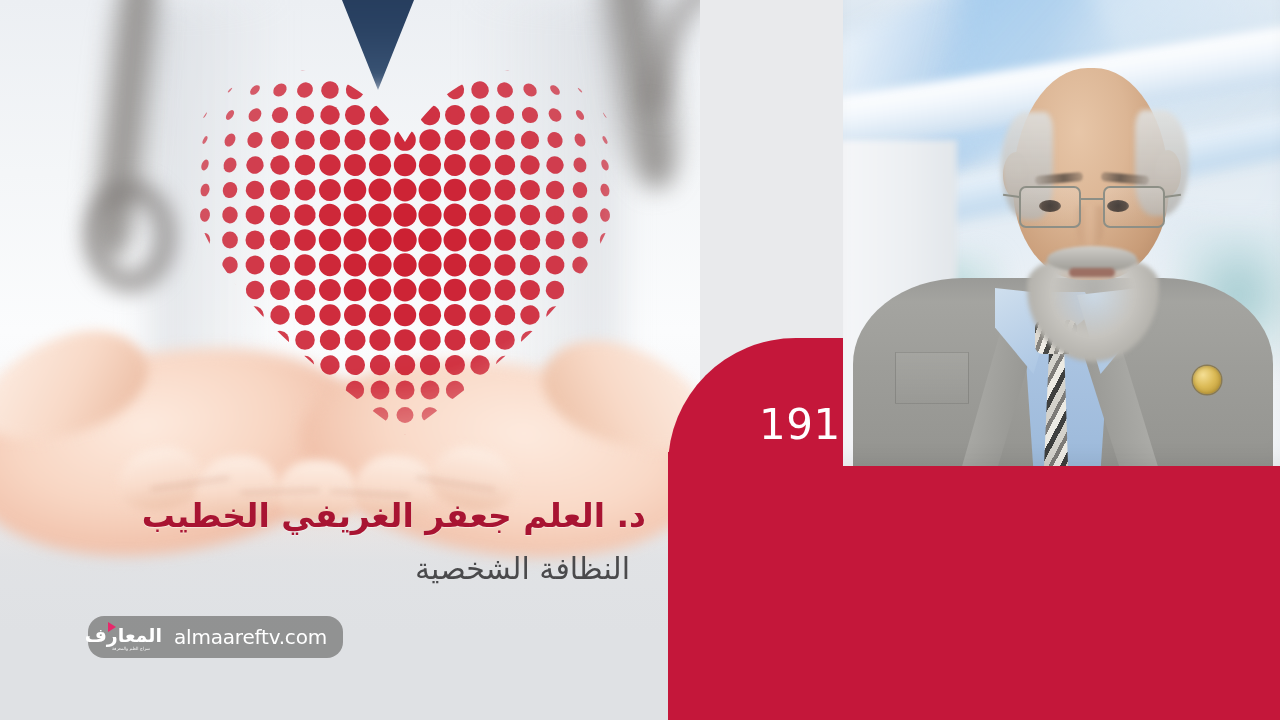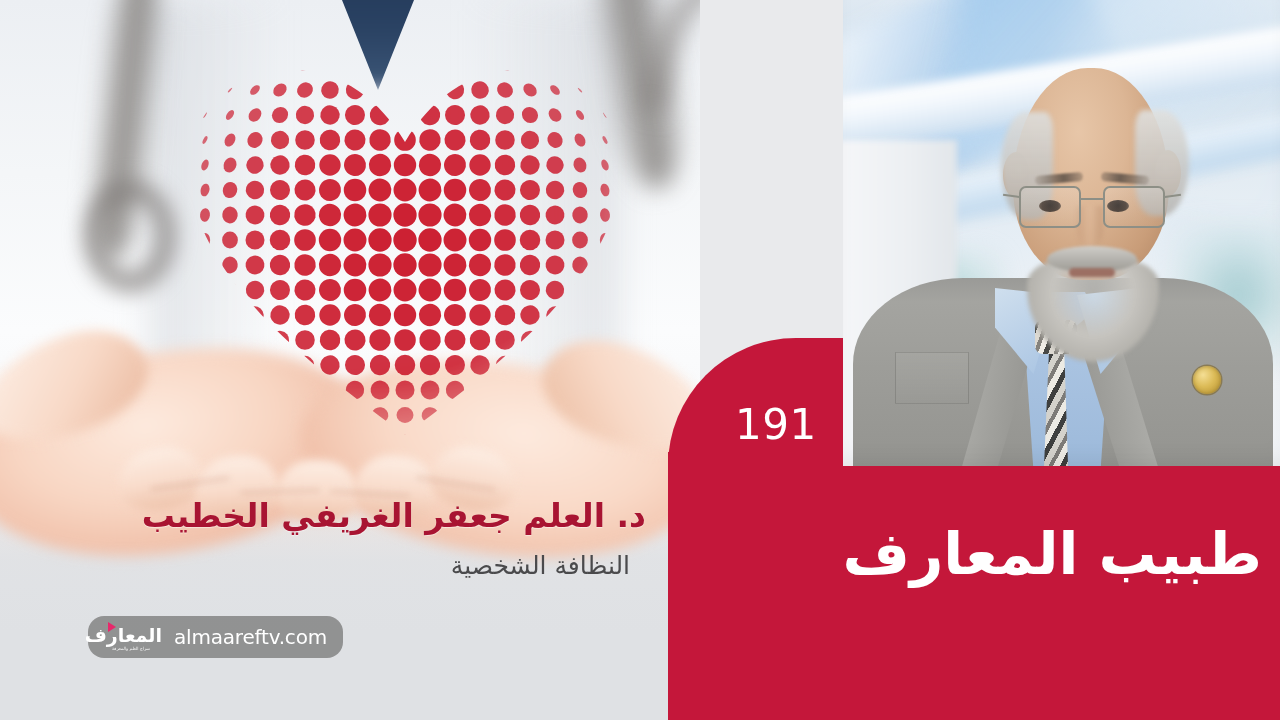--- a/index.html
+++ b/index.html
@@ -298,42 +298,42 @@
     filter:blur(2px);
   }
   .photo-inner-shadow {
     position:absolute; inset:0;
     box-shadow:inset 0 -14px 22px -10px rgba(0,0,0,.08);
     pointer-events:none;
   }
 
   
   .episode-num {
-    position:absolute; left:735px; top:404px;
+    position:absolute; left:759px; top:404px;
     font-size:42px; font-weight:400; color:#ffffff;
     letter-spacing:.5px; line-height:1;text-align:center;
   }
   .program-title {
     position:absolute; right:18px; top:524px; width:540px;
     text-align:right; direction:rtl;
     font-size:58px; font-weight:bold; color:#ffffff;
     letter-spacing:-1px; line-height:1.05;
     white-space:nowrap;
   }
   .doctor-name {
     position:absolute; right:634px; top:496px;
     direction:rtl; text-align:right;
     font-size:33px; font-weight:bold; color:#a81432;
     white-space:nowrap;
     text-shadow:0 1px 1px rgba(255,255,255,.5);
   }
   .episode-subject {
     position:absolute; right:650px; top:551px;
     direction:rtl; text-align:right;
-    font-size:25px; font-weight:400; color:#4a4a4c;
+    font-size:30px; font-weight:400; color:#4a4a4c;
     white-space:nowrap;
     margin-left:12px;
   }
 
   
   .logo-badge {
     position:absolute; left:88px; top:616px;
     height:42px; padding:0 16px 0 12px;
     display:flex; align-items:center; gap:12px;
     background:rgba(128,128,128,.82);
@@ -785,21 +785,20 @@
       <span class="temple-r"></span>
     </div>
     <div class="beard"></div>
     <div class="moustache"></div>
     <div class="lip"></div>
     <div class="photo-inner-shadow"></div>
   </div>
 
   <div class="episode-num">191</div>
 
-  <div class="program-title">طبيب المعارف</div>
 
   <div class="doctor-name">د. العلم جعفر الغريفي الخطيب</div>
 
   <div class="episode-subject">النظافة الشخصية</div>
 
   <div class="logo-badge">
     <div class="logo-mark">
       <div class="logo-mark-top">
         <span class="play-tri"></span>
         <span class="logo-ar">المعارف</span>

